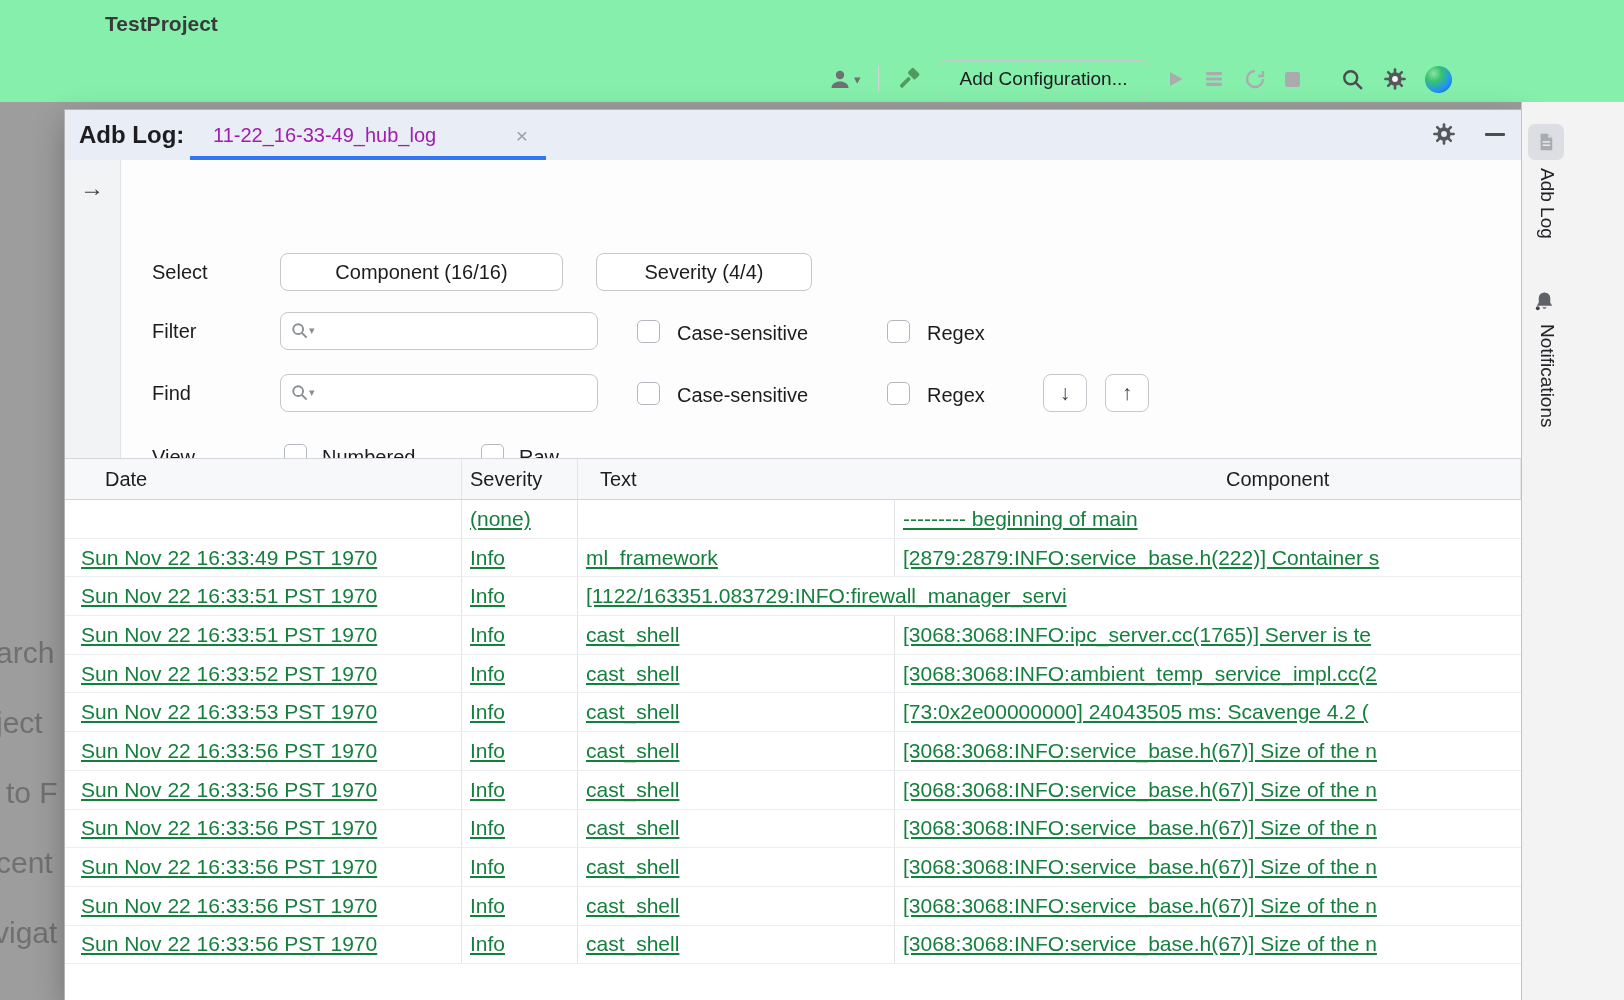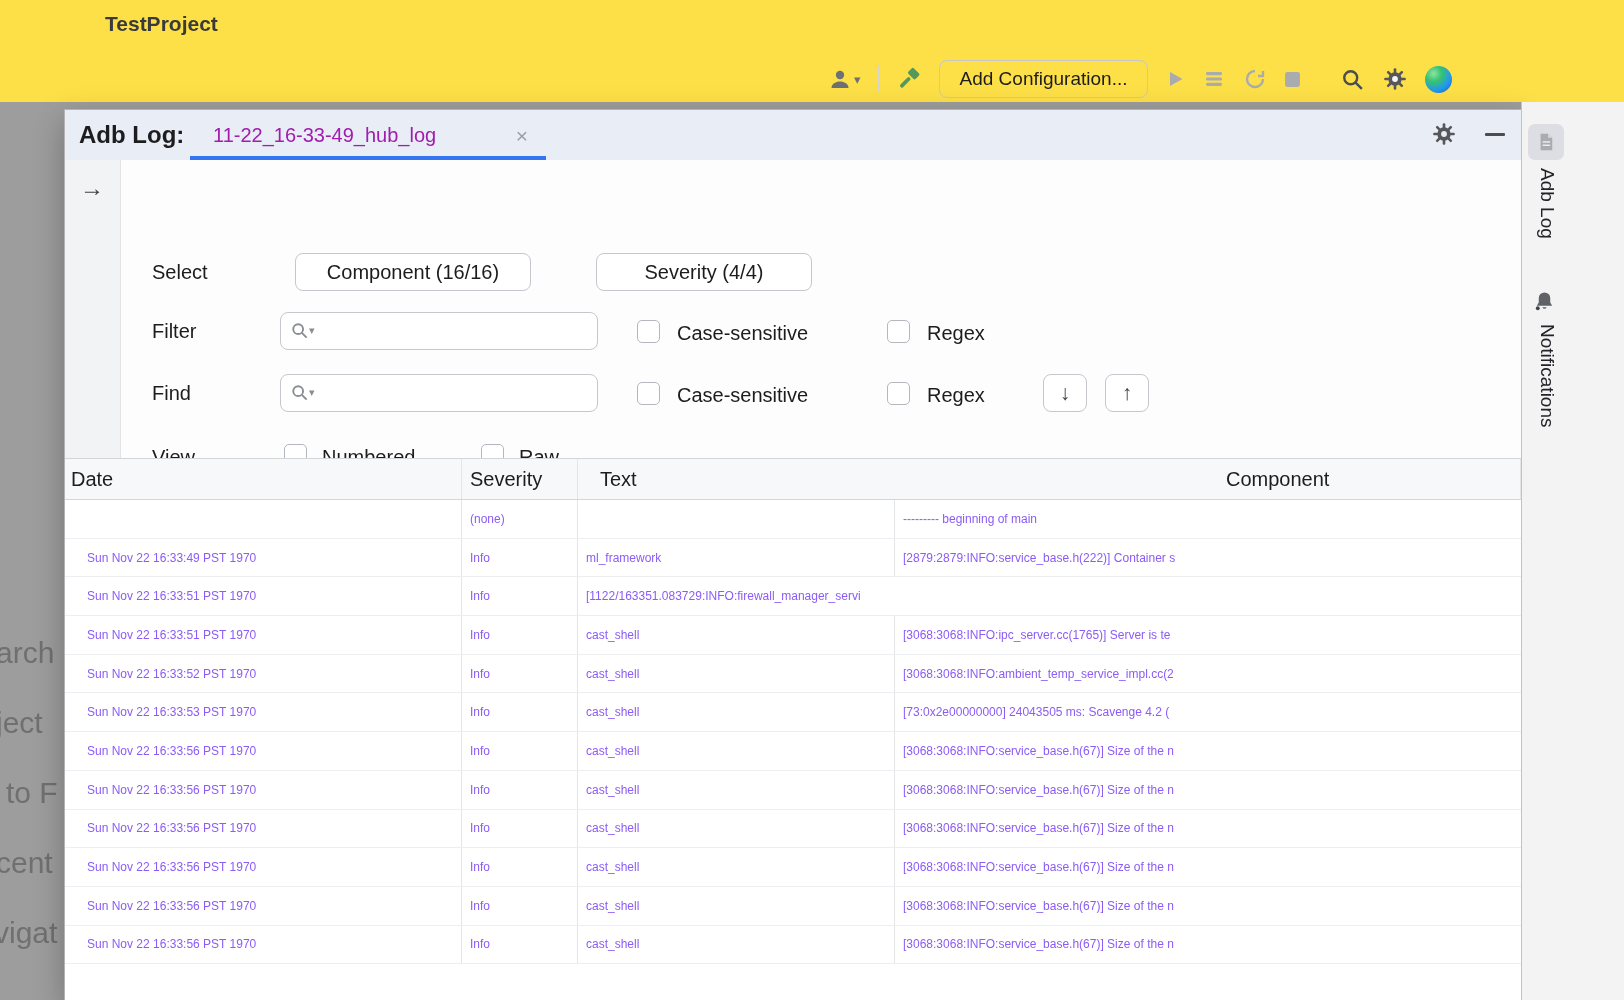--- a/index.html
+++ b/index.html
@@ -3,21 +3,21 @@
 <meta charset="utf-8">
 <style>
   html,body{margin:0;padding:0;}
   body{
     width:1624px;height:1000px;position:relative;overflow:hidden;
     background:#9d9d9d;
     font-family:"Liberation Sans", sans-serif;
     -webkit-font-smoothing:antialiased;
   }
   
-  .band{position:absolute;left:0;top:0;width:1624px;height:102px;background:#fde047;}
+  .band{position:absolute;left:0;top:0;width:1624px;height:102px;background:#86efac;}
   .win-title{position:absolute;left:105px;top:12px;font-size:21px;font-weight:bold;color:#3a3a3c;}
   .hdr-icons{position:absolute;left:828px;top:58px;height:42px;display:flex;align-items:center;gap:17px;}
   .hicon{display:flex;align-items:center;justify-content:center;cursor:default;}
   .caret{font-size:13px;color:#6e7074;margin-left:2px;}
   .vdiv{width:1px;height:26px;background:#d4d4d6;}
   .add-config{
     height:38px;padding:0 20px;border:1px solid #c7c7ca;border-radius:8px;
     background:transparent;font-size:19px;color:#1d1d1f;display:flex;align-items:center;
     font-family:"Liberation Sans", sans-serif;
   }
@@ -52,26 +52,26 @@
   .search-field input{position:absolute;left:46px;top:1px;width:260px;height:34px;border:none;outline:none;font-size:19px;background:transparent;font-family:"Liberation Sans", sans-serif;}
   .cb{position:absolute;width:23px;height:23px;border:1.5px solid #b4b7bd;border-radius:5px;background:#fff;box-sizing:border-box;}
   .cb-label{position:absolute;font-size:20px;color:#1c1c1e;white-space:nowrap;}
   .nav-btn{position:absolute;width:44px;height:38px;border:1px solid #c4c7cc;border-radius:8px;background:#fff;
     display:flex;align-items:center;justify-content:center;font-size:21px;color:#3f4246;box-sizing:border-box;}
   
   .table{position:absolute;left:0;top:348px;width:100%;height:542px;background:#fff;}
   .thead{display:flex;height:42px;background:#f7f8fa;border-top:1px solid #d3d5d9;border-bottom:1px solid #d3d5d9;box-sizing:border-box;}
   .th{display:flex;align-items:center;font-size:20px;color:#1d1d1f;box-sizing:border-box;}
   .trow{display:flex;height:38.7px;border-bottom:1px solid #eceef1;box-sizing:border-box;background:#fff;}
-  .td{display:flex;align-items:center;font-size:12px;color:#8b5cf6;white-space:nowrap;overflow:hidden;box-sizing:border-box;}
-  .c-date{width:397px;border-right:1px solid #e3e5e9;padding-left:22px;}
+  .td{display:flex;align-items:center;font-size:21px;color:#15803d;white-space:nowrap;overflow:hidden;box-sizing:border-box;text-decoration:underline;}
+  .c-date{width:397px;border-right:1px solid #e3e5e9;padding-left:16px;}
   .c-sev{width:116px;border-right:1px solid #e3e5e9;padding-left:8px;}
   .c-comp{width:317px;border-right:1px solid #e3e5e9;padding-left:8px;}
   .c-text{flex:1;min-width:0;padding-left:8px;}
-  .th.c-date{padding-left:6px;}
+  .th.c-date{padding-left:40px;}
   .th.c-comp{padding-left:22px;}
   .th.c-text{padding-left:22px;}
   
   .strip{position:absolute;left:1521px;top:102px;width:103px;height:898px;background:#f3f3f4;border-left:1px solid #c2c2c4;box-sizing:border-box;}
   .strip-iconbox{position:absolute;left:6px;top:22px;width:36px;height:36px;background:#dcdee3;border-radius:7px;display:flex;align-items:center;justify-content:center;}
   .vlabel{writing-mode:vertical-rl;font-size:19px;color:#232327;white-space:nowrap;}
   .vlabel-adb{position:absolute;left:14px;top:66px;}
   .strip-bell{position:absolute;left:11px;top:188px;}
   .vlabel-notif{position:absolute;left:14px;top:222px;}
   svg{display:block;}
@@ -174,21 +174,21 @@
     </span>
     <span class="panel-min"></span>
   </div>
 
   <div class="controls">
     <div class="gutter">
       <span class="gutter-arrow">→</span>
     </div>
 
     <div class="ctl-label" style="top:101px;">Select</div>
-    <button class="pill-btn" style="left:215px;top:93px;width:236px;margin-left:15px;">Component (16/16)</button>
+    <button class="pill-btn" style="left:215px;top:93px;width:283px;">Component (16/16)</button>
     <button class="pill-btn" style="left:531px;top:93px;width:216px;">Severity (4/4)</button>
 
     <div class="ctl-label" style="top:160px;">Filter</div>
     <div class="search-field" style="top:152px;">
       <span class="mag">
         <svg width="19" height="19" viewBox="0 0 24 24" fill="none" stroke="#8a8d91" stroke-width="2.4">
             <circle cx="10.3" cy="10.3" r="6.2"></circle>
             <line x1="15" y1="15" x2="21" y2="21"></line>
           </svg>
         <span class="caret">▾</span>

